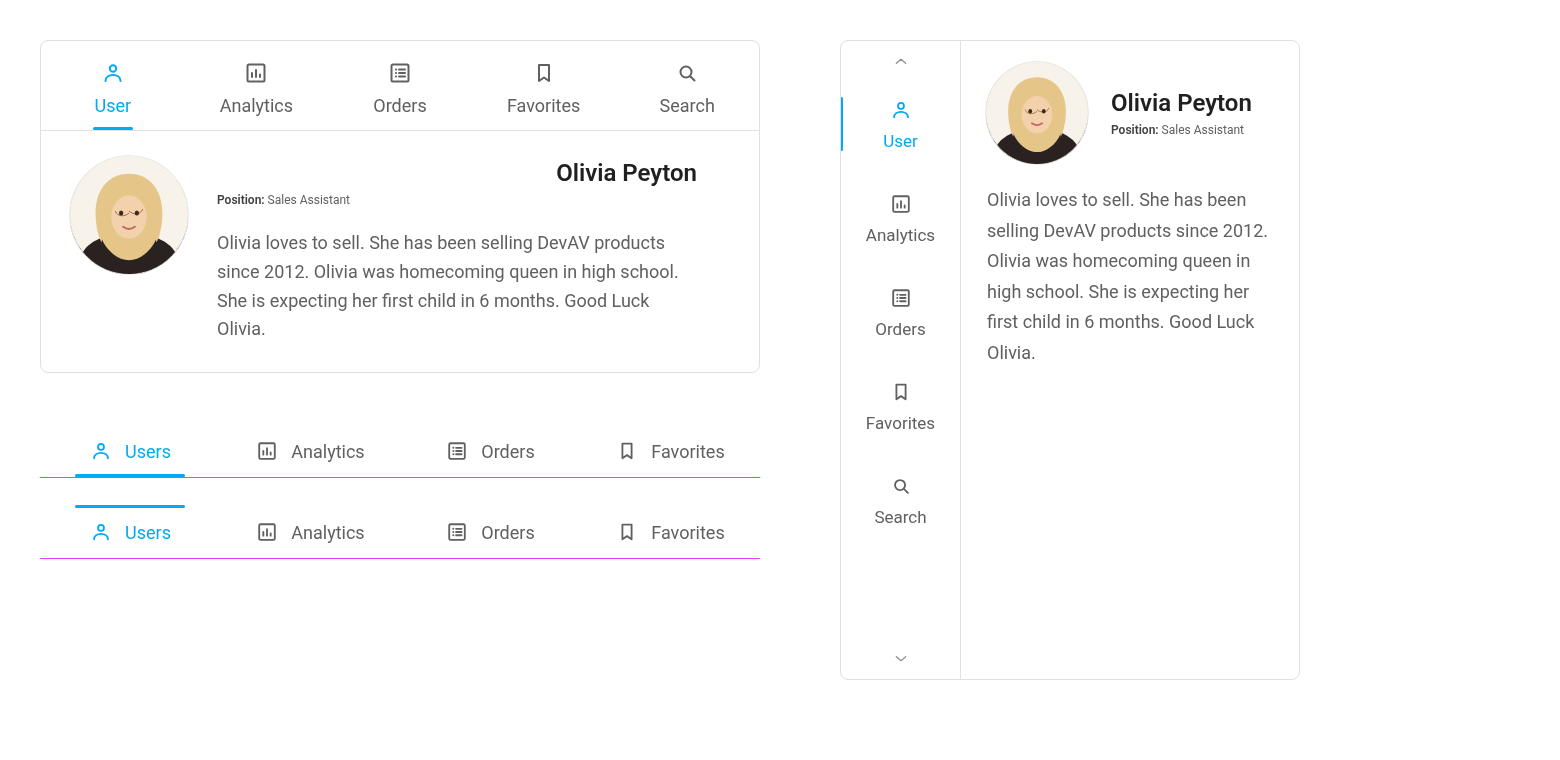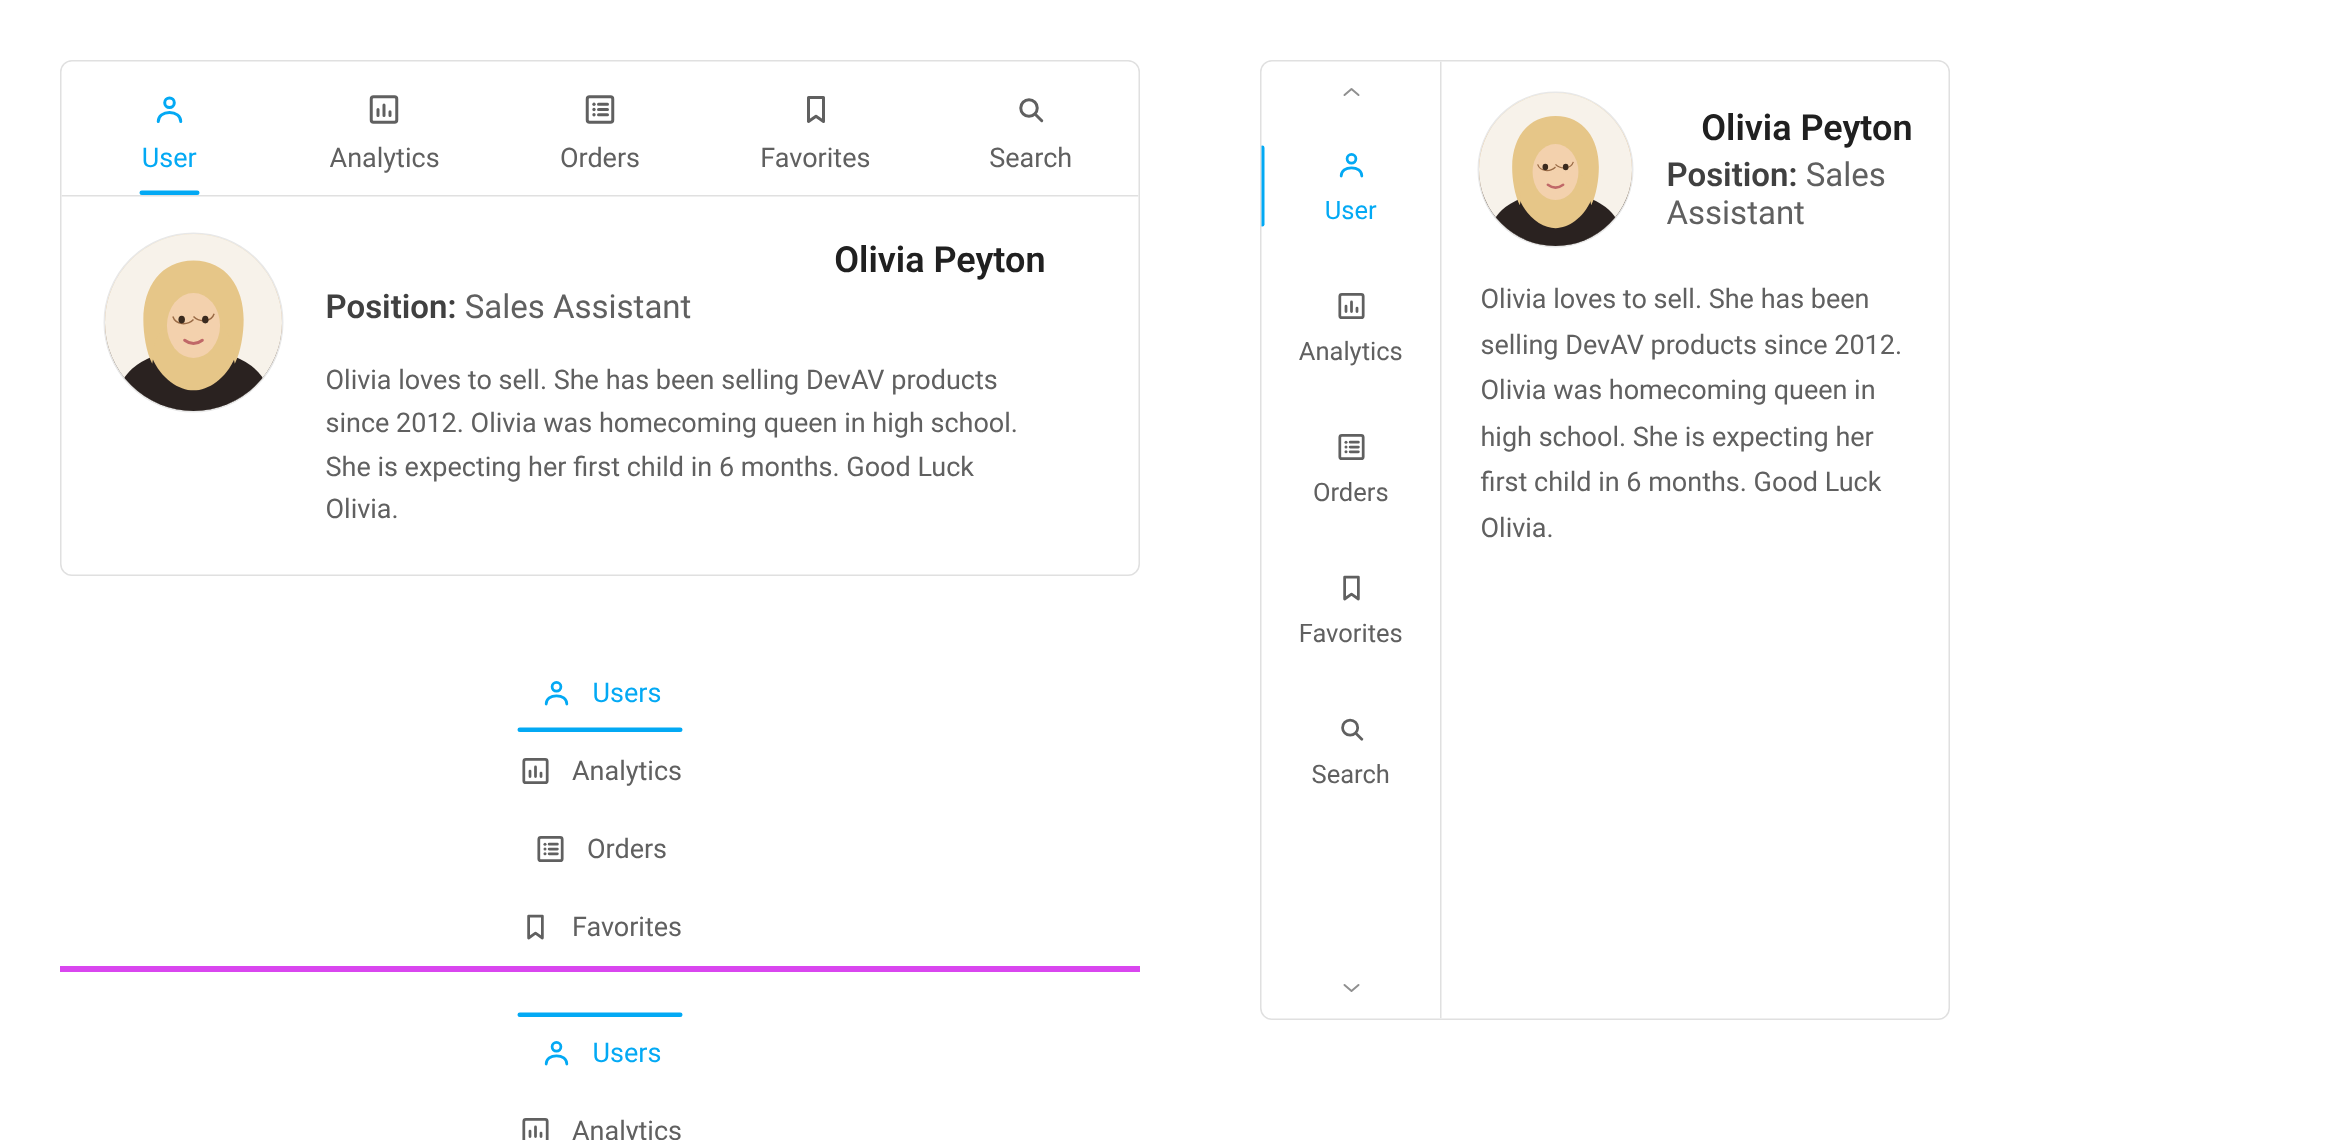--- a/index.html
+++ b/index.html
@@ -60,30 +60,29 @@
   .content { padding: 24px 28px 28px; display: flex; gap: 28px; }
   .avatar {
     width: 120px; height: 120px; border-radius: 50%;
     border: 1px solid #e8e8e8; overflow: hidden;
     flex-shrink: 0; background: linear-gradient(180deg,#f3e2c0 0%, #d9b68c 45%, #2b221e 80%);
     position: relative;
   }
   .avatar svg { width:100%; height:100%; display:block; }
   .avatar-sm { width: 104px; height: 104px; }
   .ctext h2 { margin: 4px 0 6px; font-size: 24px; font-weight: 600; color: #202020; text-align: right; }
-  .pos-line { color: #606060; font-size: 22px; margin-bottom: 22px; }
+  .pos-line { color: #606060; font-size: 12px; margin-bottom: 22px; }
   .pos-line b { color: #404040; font-weight: 600; }
   .notes { color: #606060; font-size: 18px; line-height: 1.6; max-width: 480px; }
 
   
   .tabbar-inline {
     display: flex;
-    border-bottom: 4px solid #d946ef;
+    border-bottom: 1px solid #d946ef;
     margin-top: 52px;
-    flex-direction: column;
   }
   .tabbar-inline.top-indicator .tab-i.active::before {
     content:""; position:absolute; top:-1px; left:50%; transform:translateX(-50%);
     width:110px; height:3px; background:#03a9f4; border-radius:2px;
   }
   .tabbar-inline.bottom-indicator .tab-i.active::after {
     content:""; position:absolute; bottom:0; left:50%; transform:translateX(-50%);
     width:110px; height:3px; background:#03a9f4; border-radius:2px;
   }
   .tabbar-inline + .tabbar-inline { margin-top: 28px; }

